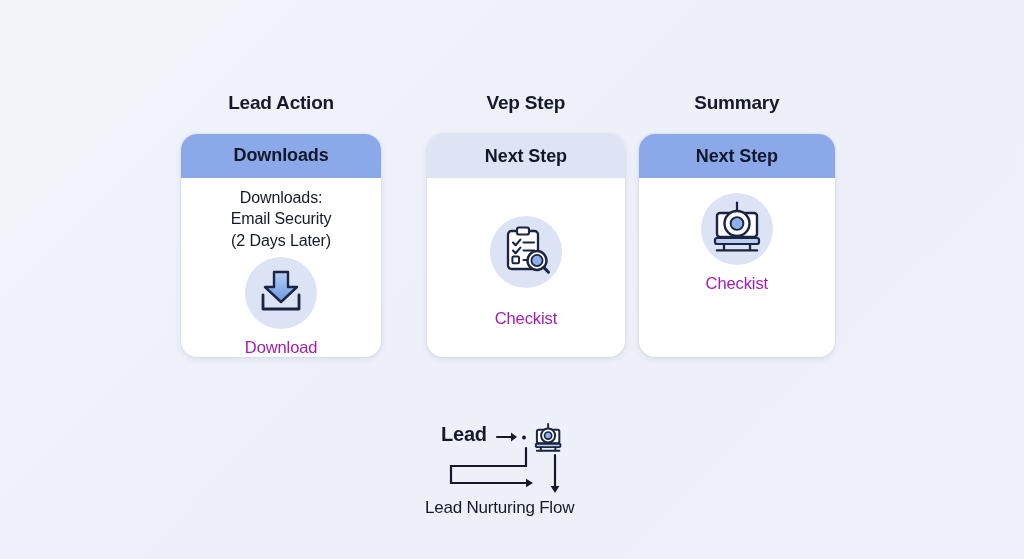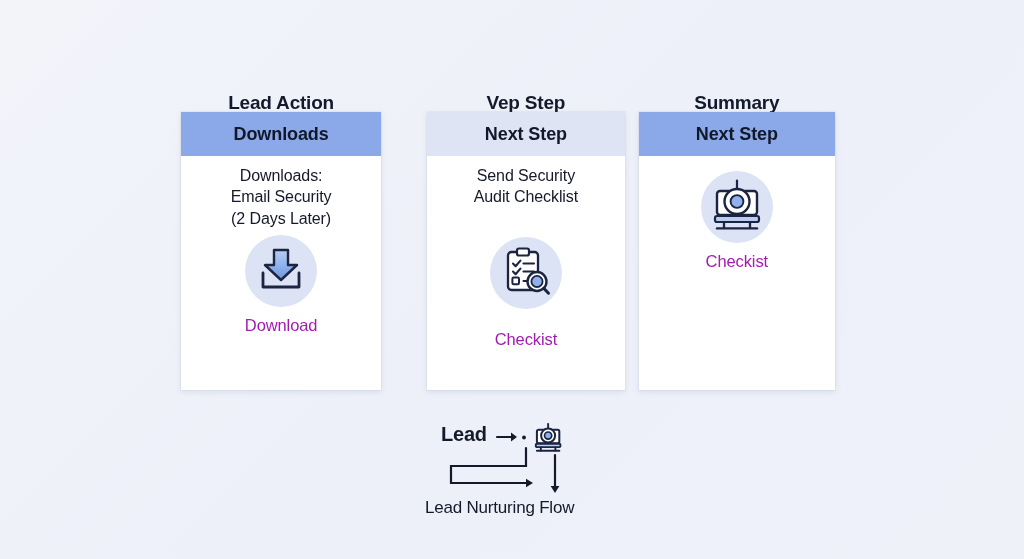--- a/index.html
+++ b/index.html
@@ -37,32 +37,32 @@
   .col-1 { width: 211px; }
   .col-2 { width: 208px; padding-left: 32px; }
   .col-3 { width: 207px; }
 
   .col-title {
     text-align: center;
     font-size: 19px;
     font-weight: bold;
     color: #141a2b;
     letter-spacing: -0.2px;
-    margin-bottom: 0;
+    margin-bottom: 22px;
     line-height: 1;
     white-space: nowrap;
   }
 
   .card {
     background: #ffffff;
-    border-radius: 0;
+    border-radius: 16px;
     box-shadow: 0 2px 6px rgba(40, 55, 110, 0.10),
                 0 0 0 1px rgba(120, 140, 190, 0.07);
     overflow: hidden;
-    height: 278px;
+    height: 223px;
     display: flex;
     flex-direction: column;
     justify-content: space-between;
   }
   .card-header {
     height: 44px;
     display: flex;
     align-items: center;
     justify-content: center;
     font-size: 18px;
@@ -186,22 +186,20 @@
       </div>
     </div>
 
     <div class="column col-2">
       <div class="col-title">Vep Step</div>
 
       <div class="card">
         <div class="card-header hdr-light">Next Step</div>
 
         <div class="card-body">
-          <div class="card-desc">Send Security
-Audit Checklist</div>
 
           <div class="icon-wrap">
             <span>
               <svg width="52" height="52" viewBox="0 0 52 52">
 
                 <rect x="8" y="7" width="30" height="38" rx="3.5" fill="#ffffff" stroke="#1b2440" stroke-width="2.3"></rect>
 
                 <rect x="17" y="3.5" width="12" height="7" rx="2" fill="#ffffff" stroke="#1b2440" stroke-width="2.2"></rect>
 
                 <path d="M13 18.5 L15.6 21.2 L20.4 15.6" fill="none" stroke="#1b2440" stroke-width="2.1" stroke-linecap="round" stroke-linejoin="round"></path>

